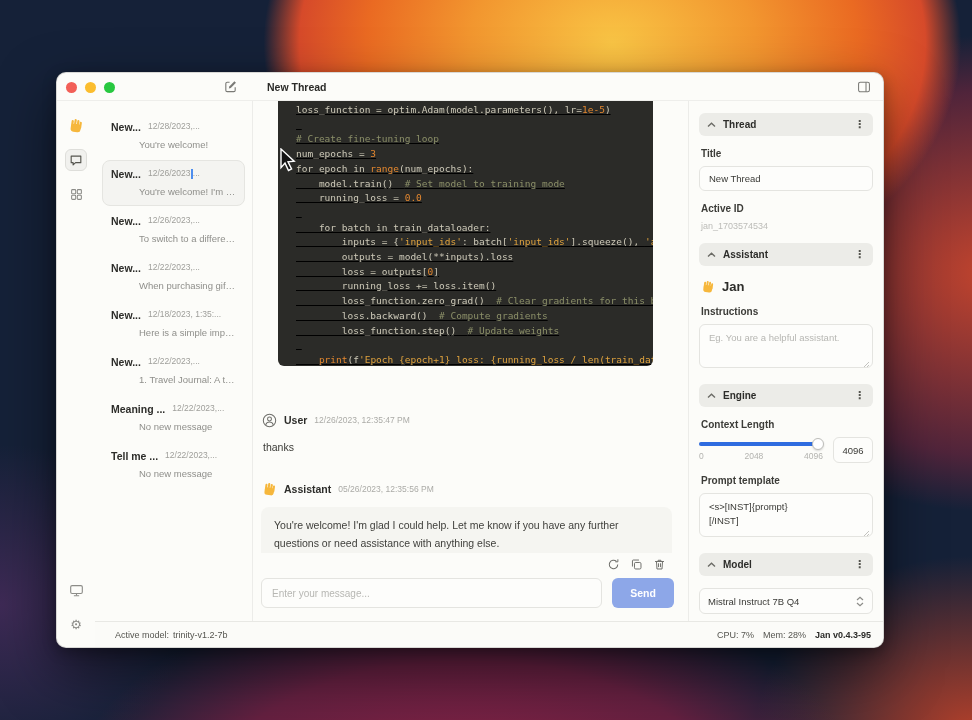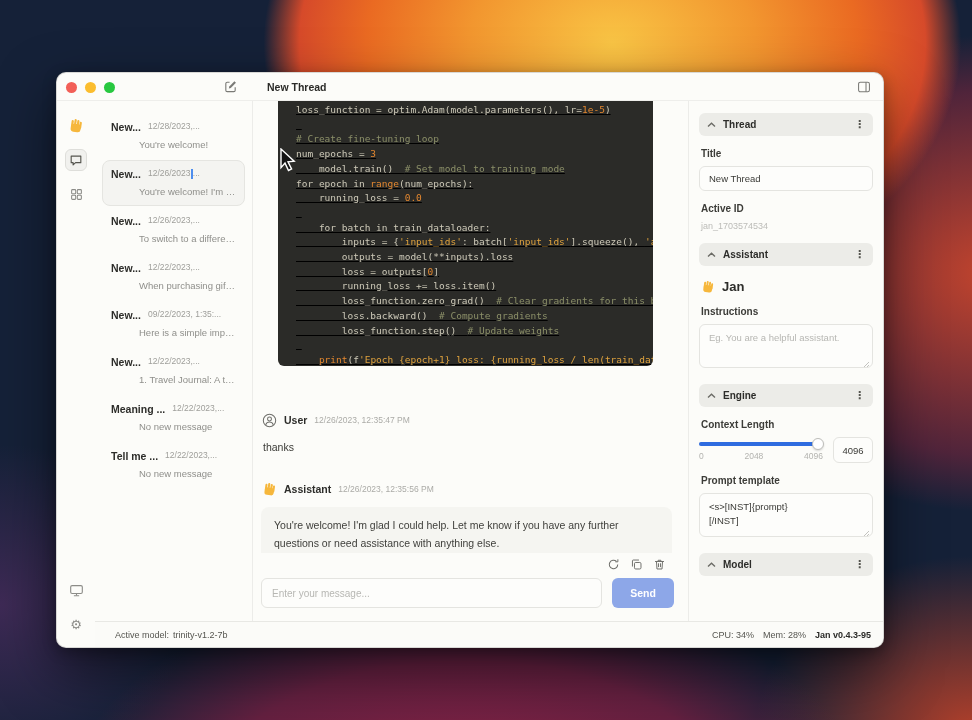--- a/index.html
+++ b/index.html
@@ -227,21 +227,21 @@
             <div class="thread-item">
               <div class="ti-row">
                   <span class="ti-title">New...</span>
                   <span class="ti-date">12/22/2023,...</span>
                 </div>
               <div class="ti-preview">When purchasing gifts for in-...</div>
             </div>
             <div class="thread-item">
               <div class="ti-row">
                   <span class="ti-title">New...</span>
-                  <span class="ti-date">09/22/2023, 1:35:...</span>
+                  <span class="ti-date">12/18/2023, 1:35:...</span>
                 </div>
               <div class="ti-preview">Here is a simple implementati...</div>
             </div>
             <div class="thread-item">
               <div class="ti-row">
                   <span class="ti-title">New...</span>
                   <span class="ti-date">12/22/2023,...</span>
                 </div>
               <div class="ti-preview">1. Travel Journal: A travel journ...</div>
             </div>
@@ -261,22 +261,22 @@
             </div>
           </div>
 
           <div class="chat">
             <div class="messages">
               <div class="code-block">
                   <div class="code-line"><span class="tok-p">loss_function = optim.Adam(model.parameters(), lr=</span><span class="tok-n">1e-5</span><span class="tok-p">)</span></div>
                   <div class="code-line">&nbsp;</div>
                   <div class="code-line"><span class="tok-c"># Create fine-tuning loop</span></div>
                   <div class="code-line"><span class="tok-p">num_epochs = </span><span class="tok-n">3</span></div>
+                  <div class="code-line"><span class="tok-p">for epoch in </span><span class="tok-n">range</span><span class="tok-p">(num_epochs):</span></div>
                   <div class="code-line"><span class="tok-p">    model.train()  </span><span class="tok-c"># Set model to training mode</span></div>
-                  <div class="code-line"><span class="tok-p">for epoch in </span><span class="tok-n">range</span><span class="tok-p">(num_epochs):</span></div>
                   <div class="code-line"><span class="tok-p">    running_loss = </span><span class="tok-n">0.0</span></div>
                   <div class="code-line">&nbsp;</div>
                   <div class="code-line"><span class="tok-p">    for batch in train_dataloader:</span></div>
                   <div class="code-line"><span class="tok-p">        inputs = {</span><span class="tok-s">'input_ids'</span><span class="tok-p">: batch[</span><span class="tok-s">'input_ids'</span><span class="tok-p">].squeeze(), </span><span class="tok-s">'attention_mask'</span></div>
                   <div class="code-line"><span class="tok-p">        outputs = model(**inputs).loss</span></div>
                   <div class="code-line"><span class="tok-p">        loss = outputs[</span><span class="tok-n">0</span><span class="tok-p">]</span></div>
                   <div class="code-line"><span class="tok-p">        running_loss += loss.item()</span></div>
                   <div class="code-line"><span class="tok-p">        loss_function.zero_grad()  </span><span class="tok-c"># Clear gradients for this batch</span></div>
                   <div class="code-line"><span class="tok-p">        loss.backward()  </span><span class="tok-c"># Compute gradients</span></div>
                   <div class="code-line"><span class="tok-p">        loss_function.step()  </span><span class="tok-c"># Update weights</span></div>
@@ -306,21 +306,21 @@
                         <g fill="#f6b73c" transform="rotate(8 8 8)">
                       <rect x="3" y="6" width="10" height="8" rx="3"></rect>
                       <rect x="3" y="2.4" width="2.2" height="7" rx="1.1"></rect>
                       <rect x="5.8" y="1.2" width="2.2" height="8" rx="1.1"></rect>
                       <rect x="8.6" y="1.8" width="2.2" height="8" rx="1.1"></rect>
                       <rect x="11.2" y="3.2" width="2.2" height="7" rx="1.1"></rect>
                     </g>
                       </svg>
                   </span>
                   <span class="msg-role">Assistant</span>
-                  <span class="msg-time">12/26/2023, 12:35:56 PM</span>
+                  <span class="msg-time">05/26/2023, 12:35:56 PM</span>
                 </div>
                 <div class="msg-bubble">You're welcome! I'm glad I could help. Let me know if you have any further questions or need assistance with anything else.</div>
               </div>
             </div>
 
             <div class="actions-row">
               <span class="action-icon">
                 <svg width="13" height="13" viewBox="0 0 16 16" fill="none" stroke="currentColor" stroke-width="1.3">
                   <path d="M13.2 8a5.2 5.2 0 1 1-1.6-3.8"></path>
                     <path d="M13.4 1.6v3.1h-3.1" stroke-width="1.2"></path>
@@ -439,32 +439,41 @@
             <div class="section">
               <div class="sec-head">
                 <span class="sec-chevron">
                   <svg width="9" height="6" viewBox="0 0 9 6" fill="none" stroke="currentColor" stroke-width="1.4">
                       <polyline points="1,4.5 4.5,1.3 8,4.5"></polyline>
                     </svg>
                 </span>
                 <span class="sec-title">Model</span>
                 <span class="kebab">⋮</span>
               </div>
+              <div class="dropdown">
+                <span class="dd-label">Mistral Instruct 7B Q4</span>
+                <span class="dd-chevrons">
+                  <svg width="8" height="11" viewBox="0 0 8 11" fill="none" stroke="currentColor" stroke-width="1.2">
+                    <polyline points="1,4 4,1.2 7,4"></polyline>
+                      <polyline points="1,7 4,9.8 7,7"></polyline>
+                  </svg>
+                </span>
+              </div>
 
             </div>
           </div>
         </div>
 
         <div class="statusbar">
           <div class="sb-left">
             <span>Active model:</span>
             <span>trinity-v1.2-7b</span>
           </div>
           <div class="sb-right">
-            <span>CPU: 34%</span>
+            <span>CPU: 7%</span>
             <span>Mem: 28%</span>
             <span class="sb-version">Jan v0.4.3-95</span>
           </div>
         </div>
       </div>
     </div>
   </div>
 
   <div class="cursor">
     <svg width="20" height="27" viewBox="0 0 20 27">

